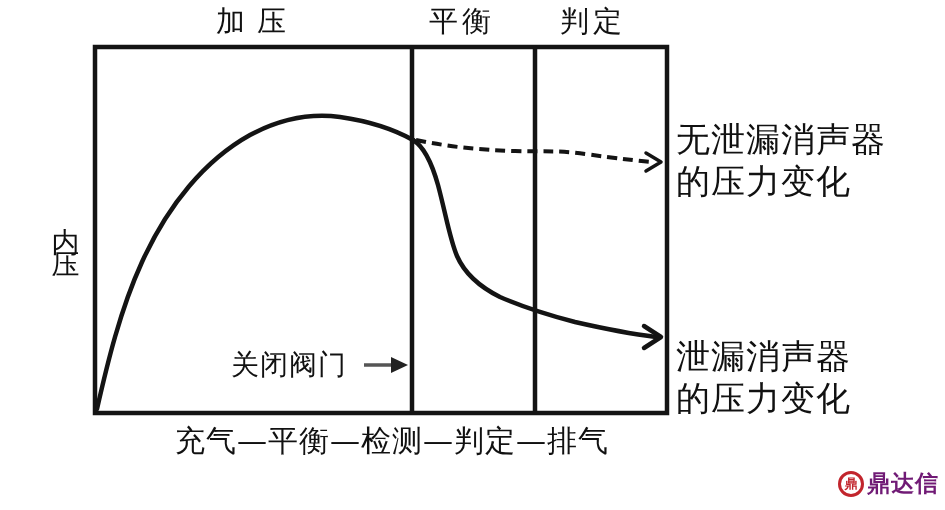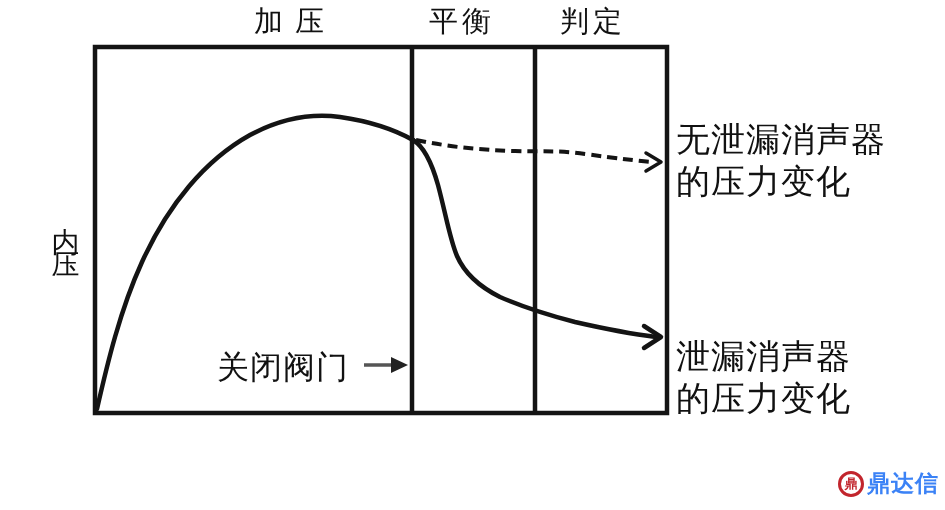--- a/index.html
+++ b/index.html
@@ -14,42 +14,42 @@
   }
   .abs { position: absolute; }
   svg.layer { position: absolute; left: 0; top: 0; }
   .phase-label {
     top: 2px;
     transform: translateX(-50%);
     font-size: 29px;
     letter-spacing: 4px;
     white-space: nowrap;
   }
-  .phase-label.wide { letter-spacing: 12px; margin-left: 38px; }
+  .phase-label.wide { letter-spacing: 12px; }
   .y-axis-label {
     left: 50px;
     top: 206px;
     font-size: 28px;
     writing-mode: vertical-rl;
     text-orientation: upright;
     letter-spacing: 24px;
     line-height: 30px;
   }
   .x-axis-label {
     left: 392px;
     top: 421px;
     transform: translateX(-50%);
     font-size: 30px;
     letter-spacing: 1px;
     white-space: nowrap;
   }
   .close-valve-label {
-    left: 217px;
+    left: 231px;
     top: 346px;
-    font-size: 32px;
+    font-size: 28px;
     letter-spacing: 1px;
     white-space: nowrap;
   }
   .side-note {
     left: 676px;
     font-size: 34px;
     line-height: 42px;
     white-space: pre-line;
     letter-spacing: 1px;
   }
@@ -71,21 +71,21 @@
     box-sizing: border-box;
     display: flex;
     align-items: center;
     justify-content: center;
     color: #c2252d;
     font-size: 13px;
     font-weight: bold;
     line-height: 1;
   }
   .logo-text {
-    color: #3b82f6;
+    color: #701a75;
     font-size: 23px;
     font-weight: bold;
     letter-spacing: 1px;
   }
 </style>
 </head>
 <body>
 
 <div class="canvas">
 
@@ -107,20 +107,21 @@
     <line x1="364" y1="365" x2="394" y2="365" stroke="#555555" stroke-width="3.5"></line>
     <path d="M 408 365 L 391 357 L 391 373 Z" fill="#222222"></path>
   </svg>
 
   <div class="abs phase-label wide" style="left:257px;">加压</div>
   <div class="abs phase-label" style="left:593px;">判定</div>
   <div class="abs phase-label" style="left:462px;">平衡</div>
 
   <div class="abs y-axis-label">内压</div>
 
+  <div class="abs x-axis-label">充气—平衡—检测—判定—排气</div>
 
   <div class="abs close-valve-label">关闭阀门</div>
 
   <div class="abs side-note no-leak">无泄漏消声器
 的压力变化</div>
   <div class="abs side-note leak">泄漏消声器
 的压力变化</div>
 
   <div class="abs watermark">
     <span class="logo-icon">鼎</span>

